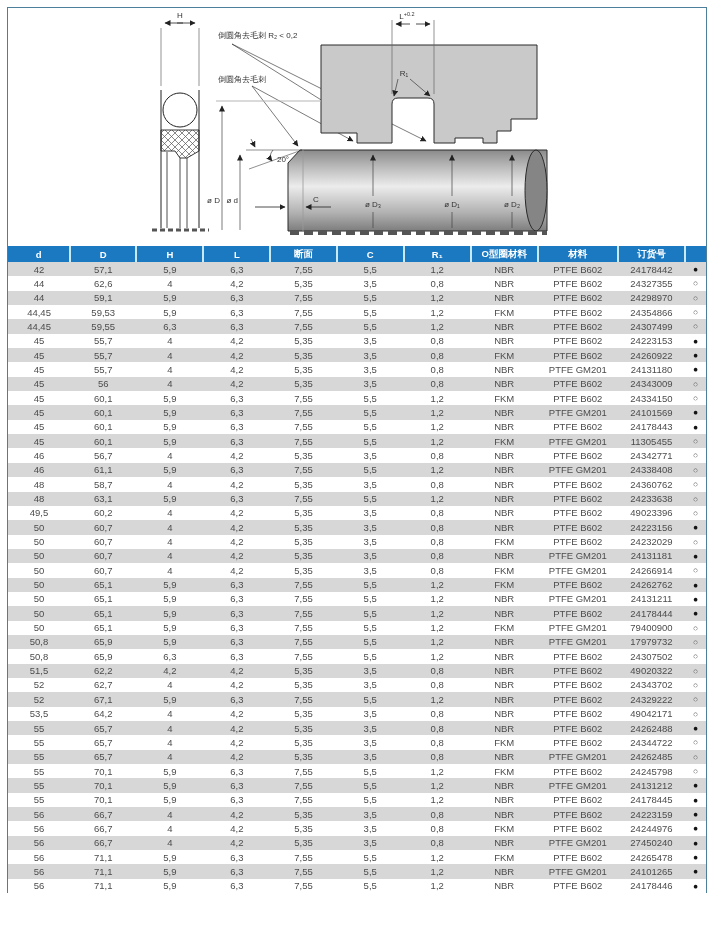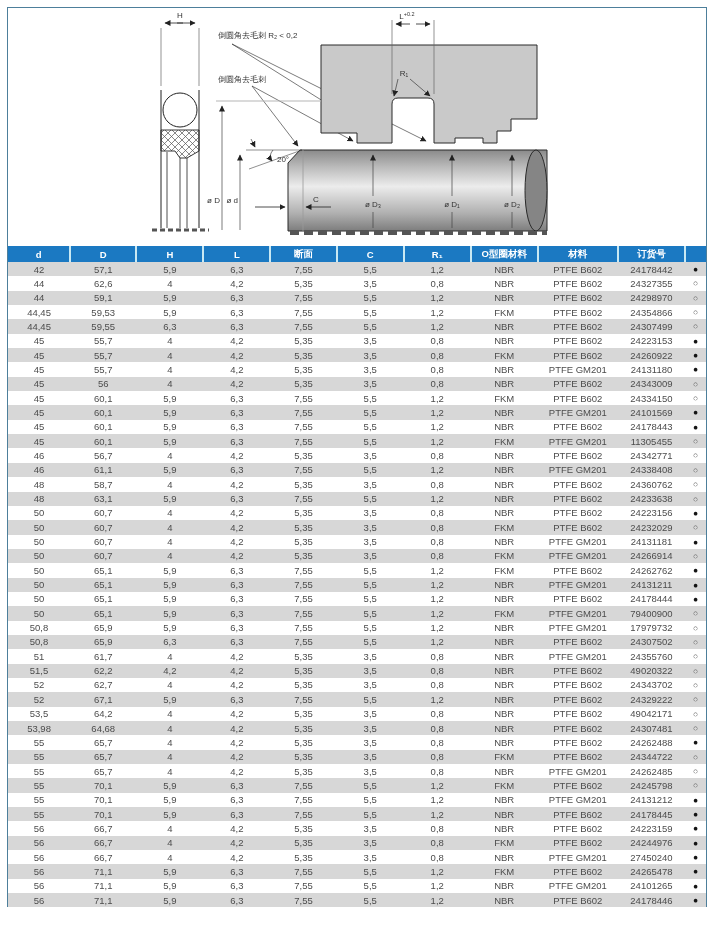--- a/index.html
+++ b/index.html
@@ -379,20 +379,33 @@
           <td>6,3</td>
           <td>7,55</td>
           <td>5,5</td>
           <td>1,2</td>
           <td>NBR</td>
           <td>PTFE B602</td>
           <td>24233638</td>
           <td><span class="dot open">○</span></td>
         </tr>
         <tr>
+          <td>49,5</td>
+          <td>60,2</td>
+          <td>4</td>
+          <td>4,2</td>
+          <td>5,35</td>
+          <td>3,5</td>
+          <td>0,8</td>
+          <td>NBR</td>
+          <td>PTFE B602</td>
+          <td>49023396</td>
+          <td><span class="dot open">○</span></td>
+        </tr>
+        <tr>
           <td>50</td>
           <td>60,7</td>
           <td>4</td>
           <td>4,2</td>
           <td>5,35</td>
           <td>3,5</td>
           <td>0,8</td>
           <td>NBR</td>
           <td>PTFE B602</td>
           <td>24223156</td>
@@ -509,33 +522,20 @@
           <td>6,3</td>
           <td>7,55</td>
           <td>5,5</td>
           <td>1,2</td>
           <td>NBR</td>
           <td>PTFE B602</td>
           <td>24307502</td>
           <td><span class="dot open">○</span></td>
         </tr>
         <tr>
-          <td>51</td>
-          <td>61,7</td>
-          <td>4</td>
-          <td>4,2</td>
-          <td>5,35</td>
-          <td>3,5</td>
-          <td>0,8</td>
-          <td>NBR</td>
-          <td>PTFE GM201</td>
-          <td>24355760</td>
-          <td><span class="dot open">○</span></td>
-        </tr>
-        <tr>
           <td>51,5</td>
           <td>62,2</td>
           <td>4,2</td>
           <td>4,2</td>
           <td>5,35</td>
           <td>3,5</td>
           <td>0,8</td>
           <td>NBR</td>
           <td>PTFE B602</td>
           <td>49020322</td>
@@ -574,33 +574,20 @@
           <td>4,2</td>
           <td>5,35</td>
           <td>3,5</td>
           <td>0,8</td>
           <td>NBR</td>
           <td>PTFE B602</td>
           <td>49042171</td>
           <td><span class="dot open">○</span></td>
         </tr>
         <tr>
-          <td>53,98</td>
-          <td>64,68</td>
-          <td>4</td>
-          <td>4,2</td>
-          <td>5,35</td>
-          <td>3,5</td>
-          <td>0,8</td>
-          <td>NBR</td>
-          <td>PTFE B602</td>
-          <td>24307481</td>
-          <td><span class="dot open">○</span></td>
-        </tr>
-        <tr>
           <td>55</td>
           <td>65,7</td>
           <td>4</td>
           <td>4,2</td>
           <td>5,35</td>
           <td>3,5</td>
           <td>0,8</td>
           <td>NBR</td>
           <td>PTFE B602</td>
           <td>24262488</td>

